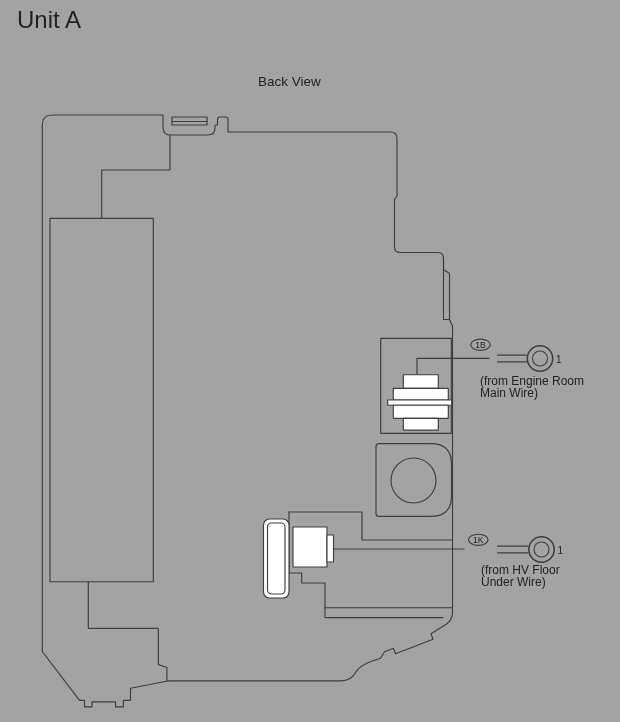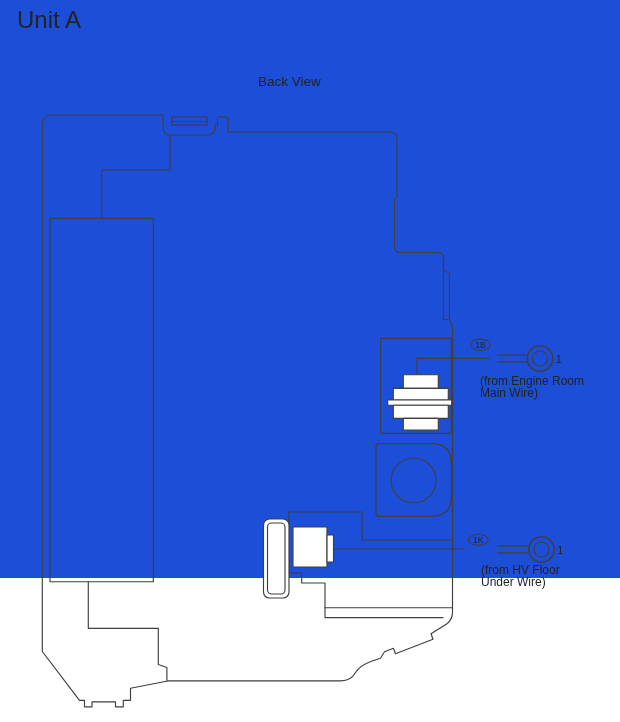--- a/index.html
+++ b/index.html
@@ -7,22 +7,22 @@
     padding: 0;
     background: #ffffff;
     width: 620px;
     height: 722px;
     font-family: "Liberation Sans", sans-serif;
     overflow: hidden;
   }
   .stage {
     position: relative;
     width: 620px;
-    height: 578px;
-    background: #1d4ed8;
+    height: 722px;
+    background: #a3a3a3;
   }
   svg { display: block; }
   .lineart {
     fill: none;
     stroke-width: 1.15;
     stroke-linejoin: round;
     stroke-linecap: round;
   }
   .whitefill { fill: #ffffff; }
   .lbl { font-family: "Liberation Sans", sans-serif; }

